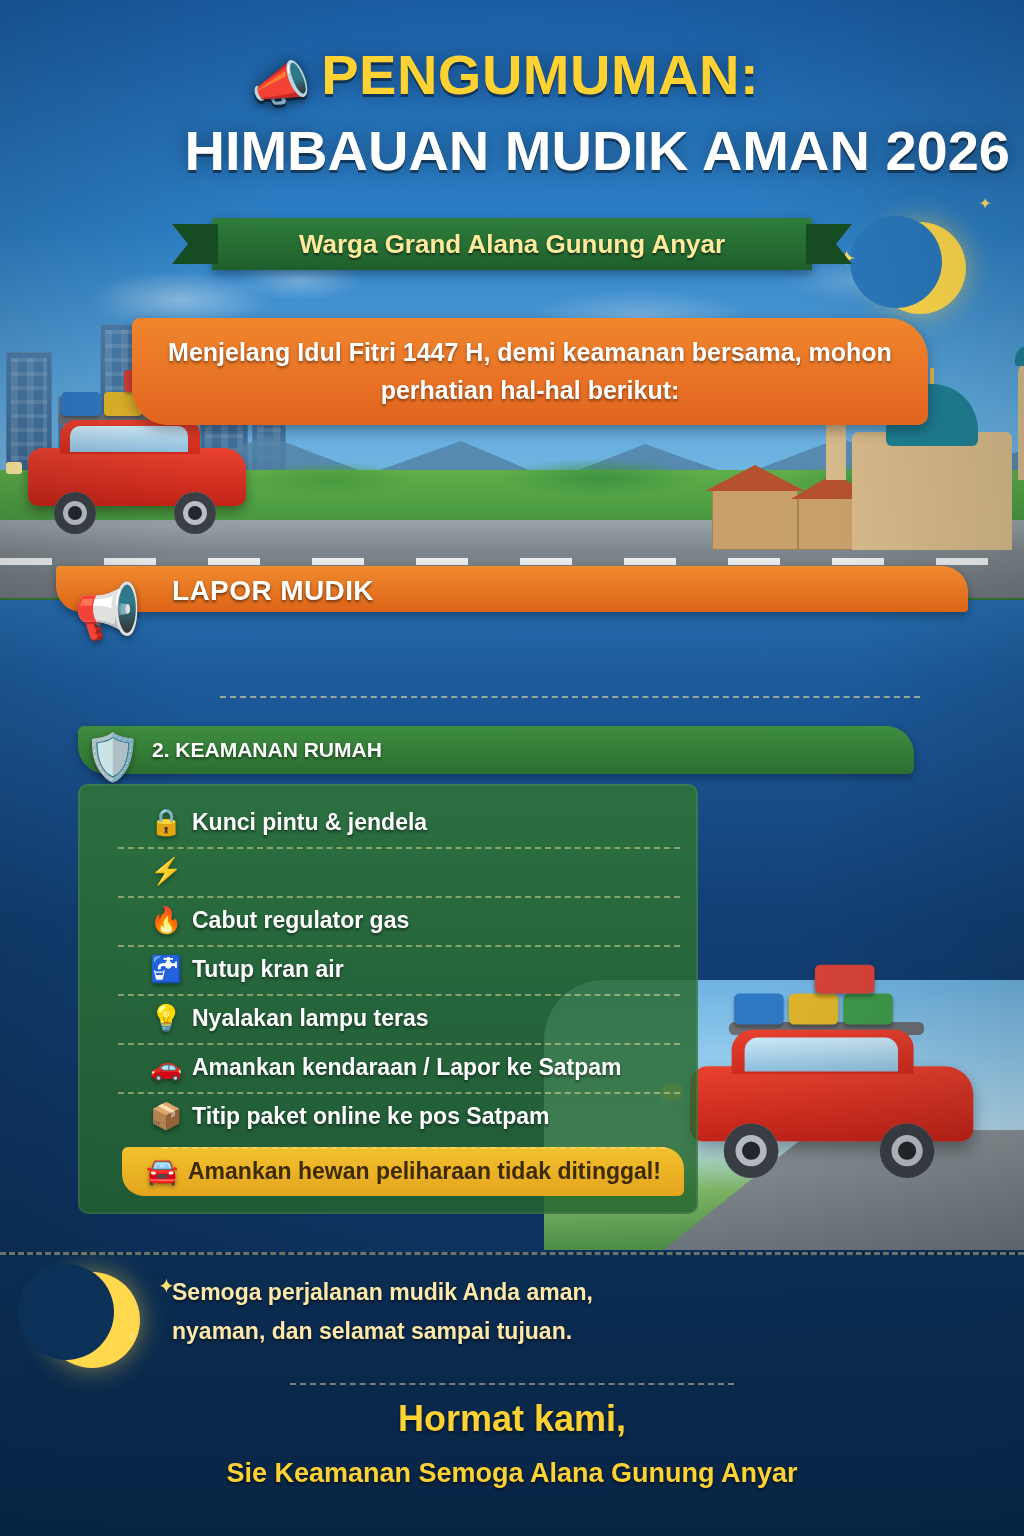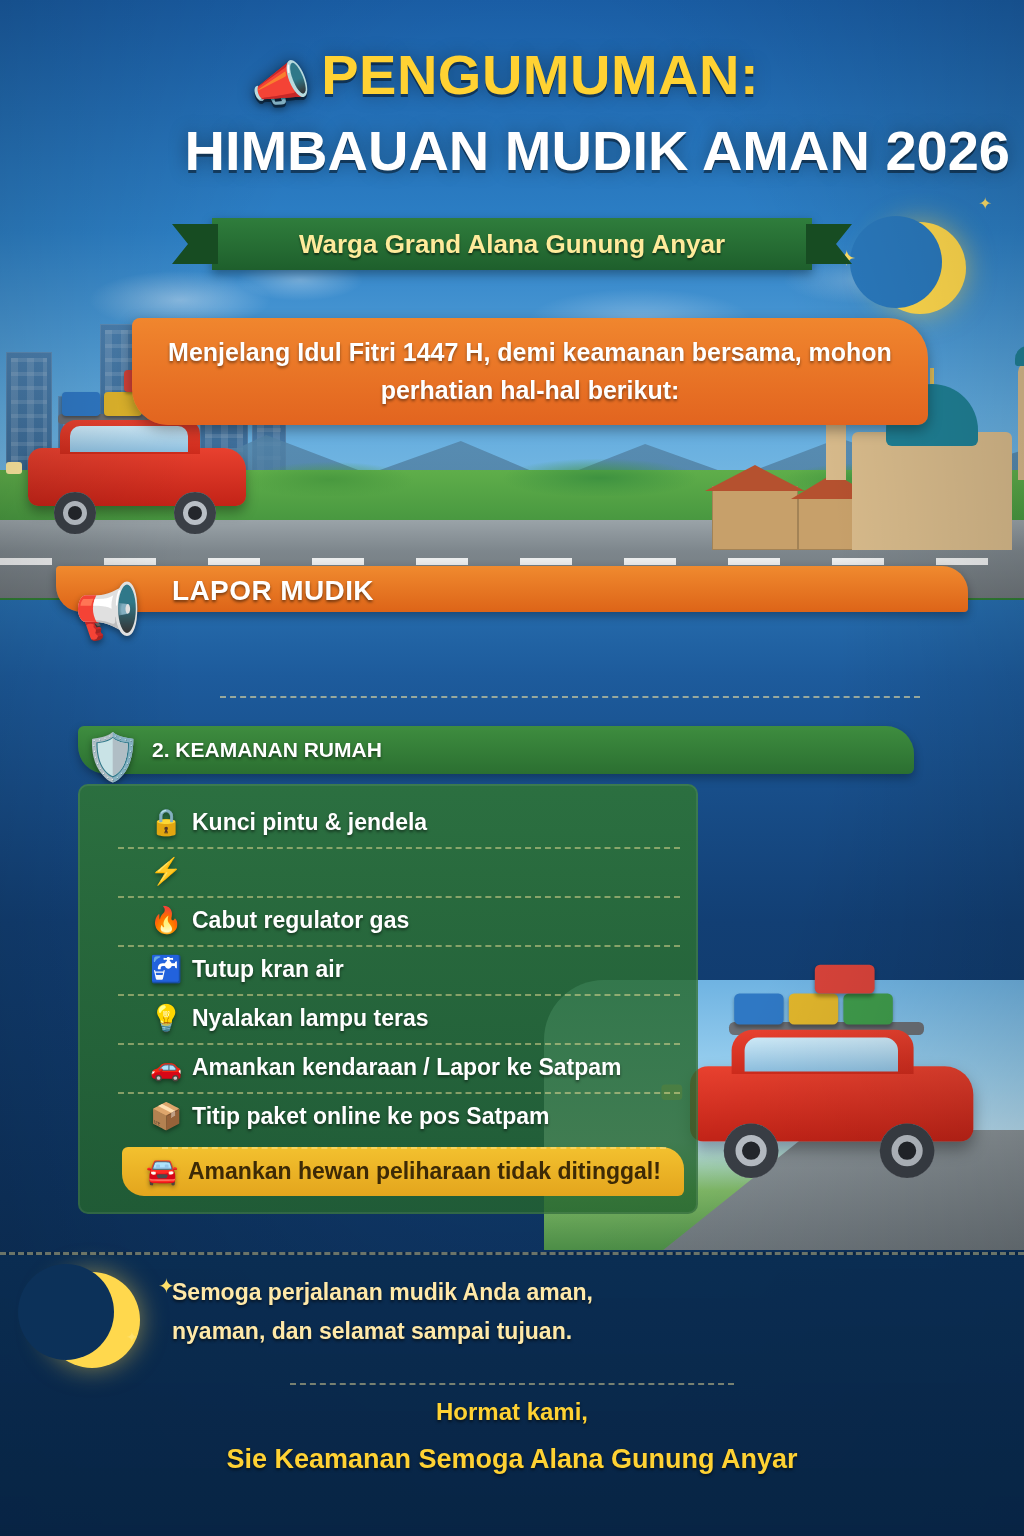--- a/index.html
+++ b/index.html
@@ -559,21 +559,21 @@
     width: 444px;
     border-top: 2px dashed rgba(255,235,160,.45);
   }
   .sign {
     position: absolute;
     left: 0; right: 0;
     top: 1398px;
     text-align: center;
   }
   .sign .s1 {
-    font-size: 24px;
+    font-size: 36px;
     font-weight: bold;
     color: #ffd233;
     text-shadow: 0 2px 3px rgba(0,0,0,.55);
   }
   .sign .s2 {
     margin-top: 18px;
     font-size: 27px;
     font-weight: bold;
     color: #ffd233;
     text-shadow: 0 2px 3px rgba(0,0,0,.55);

